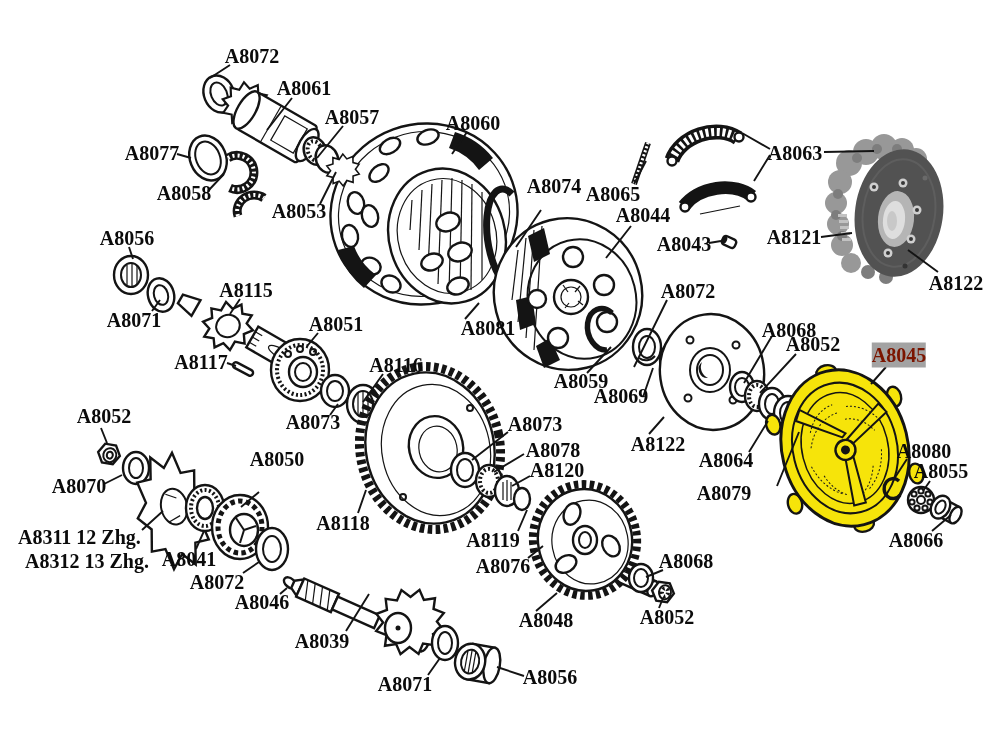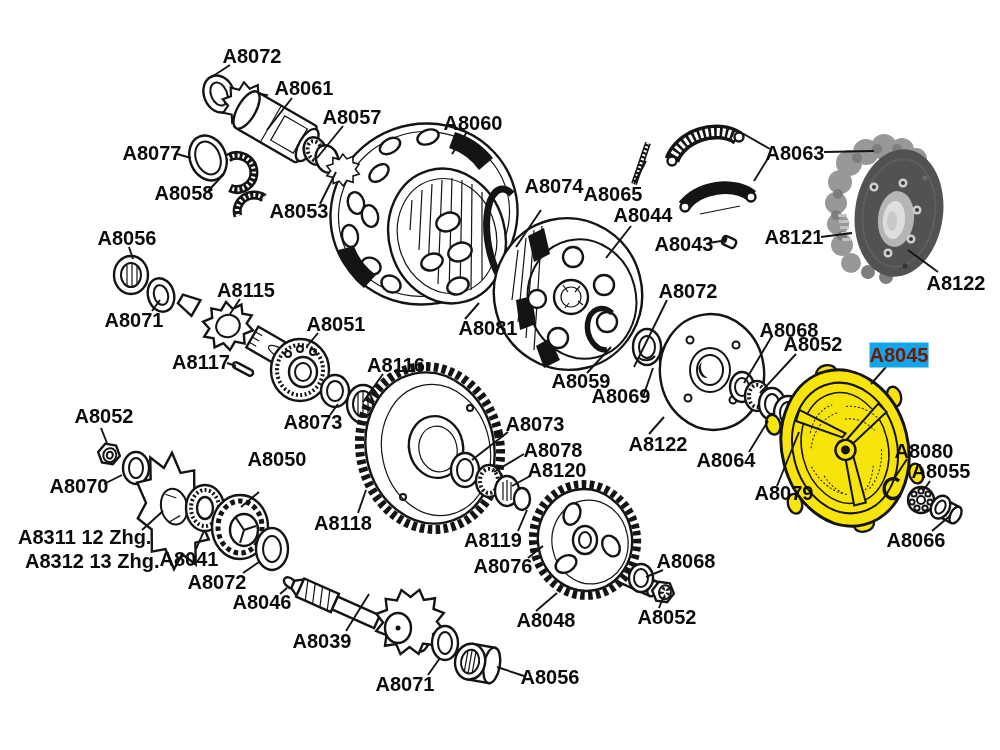--- a/index.html
+++ b/index.html
@@ -1,30 +1,30 @@
 <!DOCTYPE html>
 <html><head>
 <meta charset="utf-8">
 <style>
   html,body{margin:0;padding:0;background:#ffffff;}
   #stage{position:relative;width:1000px;height:750px;background:#fff;overflow:hidden;
-         font-family:Liberation Sans, sans-serif;}
+         font-family:Liberation Serif, serif;}
   #art{position:absolute;left:0;top:0;}
   .wh{fill:#ffffff;stroke:#141414;stroke-width:2.4;}
   .ln{fill:none;stroke:#141414;stroke-width:2;}
   .thin{fill:none;stroke:#141414;stroke-width:1.2;}
   .dk{fill:#141414;stroke:none;}
   .tex{fill:none;stroke:#141414;stroke-width:4;stroke-dasharray:2 2.4;}
   .teeth{fill:none;stroke:#141414;stroke-dasharray:4.5 3.4;}
   .lead{fill:none;stroke:#141414;stroke-width:1.9;}
   .lbl{position:absolute;transform:translate(-50%,-50%);white-space:nowrap;
        font-weight:700;font-size:20px;color:#0b0b0b;letter-spacing:0px;}
   .lbl-left{position:absolute;transform:translate(0,-50%);white-space:nowrap;
        font-weight:700;font-size:20px;color:#0b0b0b;}
-  .hl{background:#0ea5e9;color:#7B1500;padding:1px 0;}
+  .hl{background:#a3a3a3;color:#7B1500;padding:1px 0;}
 </style>
 </head>
 <body>
 
 <div id="stage">
 
 <svg id="art" width="1000" height="750" viewBox="0 0 1000 750">
 
   <g>
     <g fill="#989898" stroke="none">
@@ -519,21 +519,21 @@
     <span class="lbl" style="left:313px;top:422px">A8073</span>
     <span class="lbl" style="left:488px;top:328px">A8081</span>
     <span class="lbl" style="left:581px;top:381px">A8059</span>
     <span class="lbl" style="left:688px;top:291px">A8072</span>
     <span class="lbl" style="left:621px;top:396px">A8069</span>
     <span class="lbl" style="left:789px;top:330px">A8068</span>
     <span class="lbl" style="left:813px;top:344px">A8052</span>
     <span class="lbl" style="left:658px;top:444px">A8122</span>
     <span class="lbl hl" style="left:899px;top:355px">A8045</span>
     <span class="lbl" style="left:726px;top:460px">A8064</span>
-    <span class="lbl" style="left:784px;top:493px">A8079</span>
+    <span class="lbl" style="left:724px;top:493px">A8079</span>
     <span class="lbl" style="left:924px;top:451px">A8080</span>
     <span class="lbl" style="left:941px;top:471px">A8055</span>
     <span class="lbl" style="left:916px;top:540px">A8066</span>
     <span class="lbl" style="left:104px;top:416px">A8052</span>
     <span class="lbl" style="left:79px;top:486px">A8070</span>
     <span class="lbl" style="left:277px;top:459px">A8050</span>
     <span class="lbl-left" style="left:18px;top:537px">A8311 12 Zhg.</span>
     <span class="lbl-left" style="left:25px;top:561px">A8312 13 Zhg.</span>
     <span class="lbl" style="left:189px;top:559px">A8041</span>
     <span class="lbl" style="left:217px;top:582px">A8072</span>

